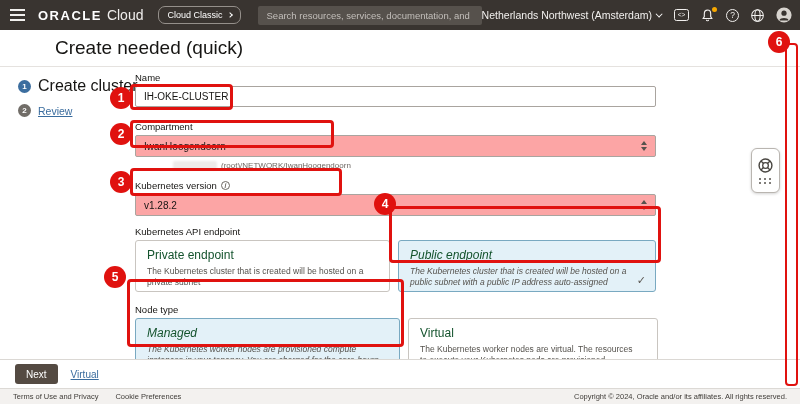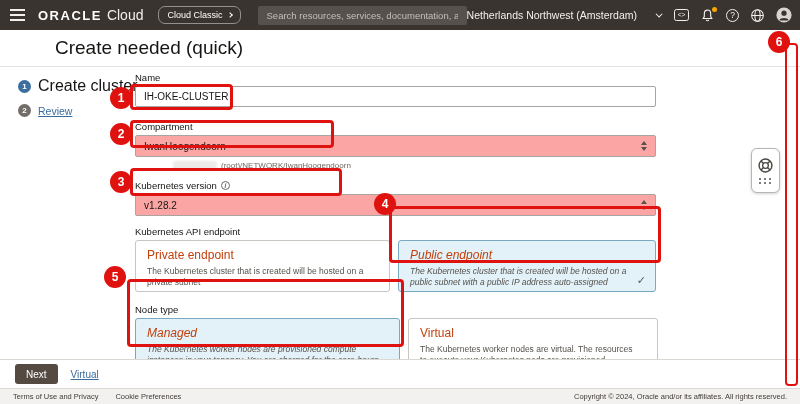--- a/index.html
+++ b/index.html
@@ -17,21 +17,21 @@
   .brand .b2 { font-weight:400; font-size:14px; margin-left:5px; color:#f0eeec; }
   .classic-btn { margin-left:15px; border:1px solid #95908b; border-radius:7px; padding:3px 8px;
                  font-size:9px; color:#fff; display:flex; align-items:center; gap:5px; cursor:pointer; white-space:nowrap; }
   .chev-right { width:4px; height:4px; border-top:1.3px solid #fff; border-right:1.3px solid #fff;
                 transform:rotate(45deg); display:inline-block; }
   .search-wrap { margin-left:17px; width:358px; }
   .search-input { width:100%; height:19px; background:#56514c; border:none; border-radius:2px;
                   color:#e8e6e4; font-size:9.5px; padding:0 9px; outline:none; font-family:inherit; }
   .search-input::placeholder { color:#c3bfbb; }
   .tb-spacer { flex:1; }
-  .region { display:flex; align-items:center; gap:21px; font-size:10.5px; color:#f2f0ee;
+  .region { display:flex; align-items:center; gap:6px; font-size:10.5px; color:#f2f0ee;
             cursor:pointer; white-space:nowrap; }
   .chev-down { width:5px; height:5px; border-left:1.3px solid #fff; border-bottom:1.3px solid #fff;
                transform:rotate(-45deg) translateY(-2px); display:inline-block; }
   .tb-icon { margin-left:11px; display:flex; align-items:center; justify-content:center; cursor:pointer; position:relative; }
   .console-box { width:15px; height:12px; border:1.2px solid #f2f0ee; border-radius:2.5px;
                  font-size:6.5px; line-height:10px; text-align:center; letter-spacing:0; color:#f2f0ee; }
   .help-circ { width:13px; height:13px; border:1.3px solid #f2f0ee; border-radius:50%;
                font-size:8.5px; line-height:11px; text-align:center; color:#f2f0ee; }
   .bell-dot { position:absolute; top:-1px; right:-2px; width:5px; height:5px; border-radius:50%; background:#f7a800; }
   .avatar-wrap { margin-left:11px; margin-right:8px; }
@@ -68,21 +68,21 @@
   .helper-row { margin:4px 0 0 38px; display:flex; align-items:center; gap:4px; }
   .redact { display:inline-block; width:44px; height:9px; background:#edebe9; border-radius:2px; filter:blur(1px); }
   .helper-text { font-size:8px; color:#6d6863; }
   .info-icon { width:9px; height:9px; border:1px solid #6d6863; border-radius:50%; color:#6d6863;
                font-size:6.5px; line-height:8px; text-align:center; font-style:italic; font-weight:bold; }
   .cards { display:grid; gap:8px; }
   .cards.row1 { grid-template-columns:255px 258px; }
   .cards.row2 { grid-template-columns:265px 250px; }
   .card { position:relative; border:1px solid #c9c5c0; border-radius:3px; background:#fff; padding:7px 11px; cursor:pointer; }
   .card.selected { background:#e3f1f8; border:1.5px solid #79a9c1;font-style:italic; }
-  .card-title { font-size:12px; color:#c2410c; margin-bottom:4px; }
+  .card-title { font-size:12px; color:#14532d; margin-bottom:4px; }
   .card-desc { font-size:8.5px; color:#55524d; line-height:1.32; padding-right:8px; }
   .card-check { position:absolute; right:9px; bottom:4px; font-size:11px; color:#5c5853; }
   .h52 { height:52px; } .h62 { height:62px; }
   .mt14 { margin-top:14px; } .mt10 { margin-top:10px; } .mt12 { margin-top:12px; }
   .clip-label { font-size:9.5px; color:#161513; margin-top:10px; }
 
   
   .action-bar { position:absolute; left:0; right:0; bottom:16px; height:29px; background:#fff;
                 border-top:1px solid #dbd8d4; z-index:5; display:flex; align-items:center; padding-left:15px; gap:13px; }
   .next-btn { background:#544a42; color:#fff; border:none; border-radius:3px; font-size:10px;

